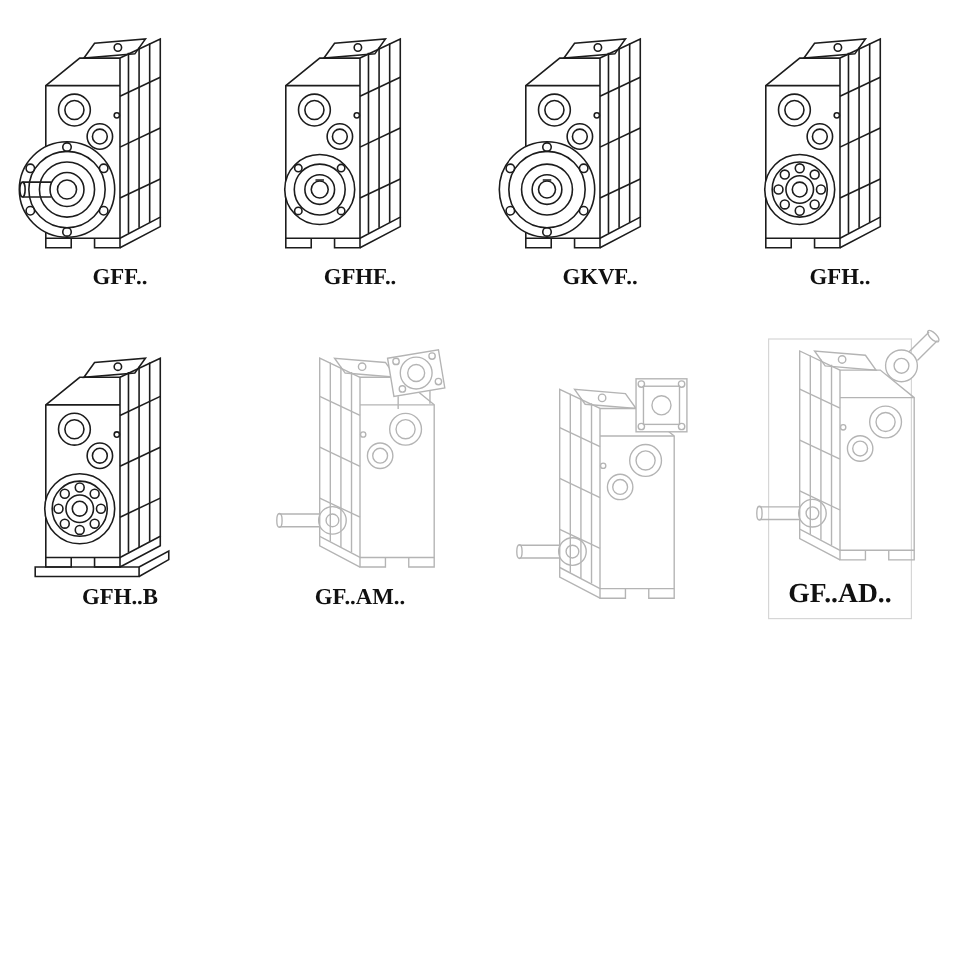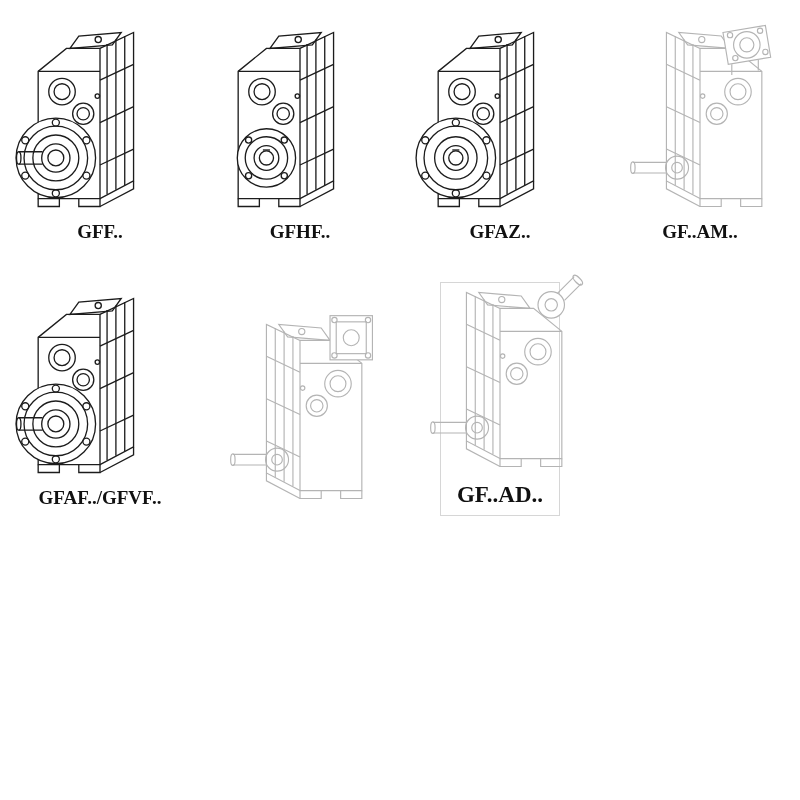--- a/index.html
+++ b/index.html
@@ -185,46 +185,55 @@
     </svg>
     <figcaption class="label">GFHF..</figcaption>
   </figure>
 
   <figure class="cell">
     <svg class="draw dark" viewBox="0 0 200 240">
       <use href="#gb-body"></use>
         <use href="#gb-face"></use>
         <use href="#out-flangeh"></use>
     </svg>
-    <figcaption class="label">GFAZ..</figcaption>
-  </figure>
-
-
+    <figcaption class="label">GKVF..</figcaption>
+  </figure>
+
+  <figure class="cell">
+    <svg class="draw dark" viewBox="0 0 200 240">
+      <use href="#gb-body"></use>
+        <use href="#gb-face"></use>
+        <use href="#out-bearing"></use>
+    </svg>
+    <figcaption class="label">GFH..</figcaption>
+  </figure>
+
+  <figure class="cell">
+    <svg class="draw dark" viewBox="0 0 200 240">
+      <use href="#gb-body"></use>
+        <use href="#gb-face"></use>
+        <use href="#out-bearing"></use>
+        <use href="#gb-base"></use>
+    </svg>
+    <figcaption class="label">GFH..B</figcaption>
+  </figure>
 
   <figure class="cell">
     <svg class="draw light" viewBox="0 0 200 240">
       <g transform="translate(200,0) scale(-1,1)">
           <use href="#gb-body"></use>
           <use href="#gb-face"></use>
         </g>
       <use href="#gb-stub"></use>
         <use href="#att-iec"></use>
     </svg>
     <figcaption class="label">GF..AM..</figcaption>
   </figure>
 
 
-  <figure class="cell">
-    <svg class="draw dark" viewBox="0 0 200 240">
-      <use href="#gb-body"></use>
-        <use href="#gb-face"></use>
-        <use href="#out-flange"></use>
-    </svg>
-    <figcaption class="label">GFAF../GFVF..</figcaption>
-  </figure>
 
 
   <figure class="cell">
     <svg class="draw light" viewBox="0 0 200 240">
       <g transform="translate(200,0) scale(-1,1)">
           <use href="#gb-body"></use>
           <use href="#gb-face"></use>
         </g>
       <use href="#gb-stub"></use>
         <use href="#att-adapter"></use>

